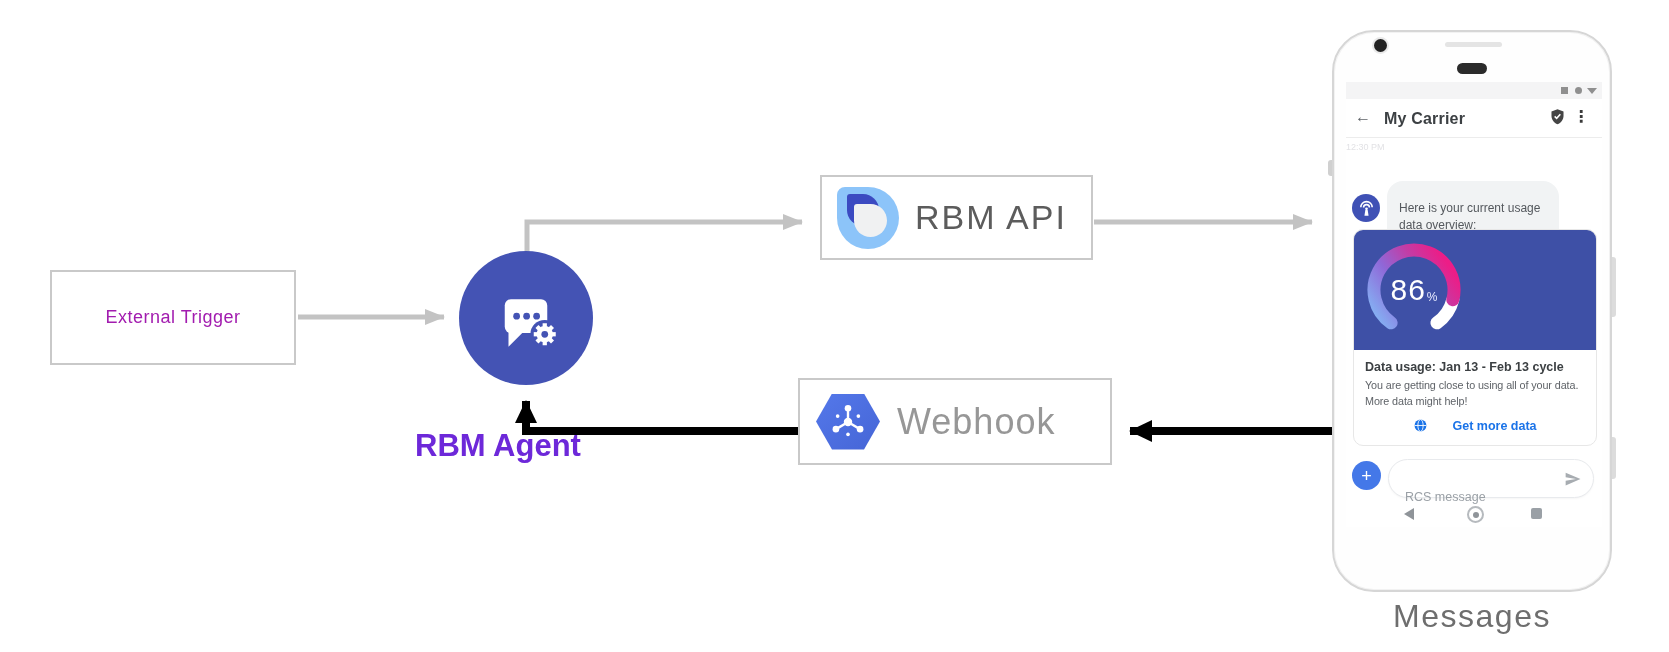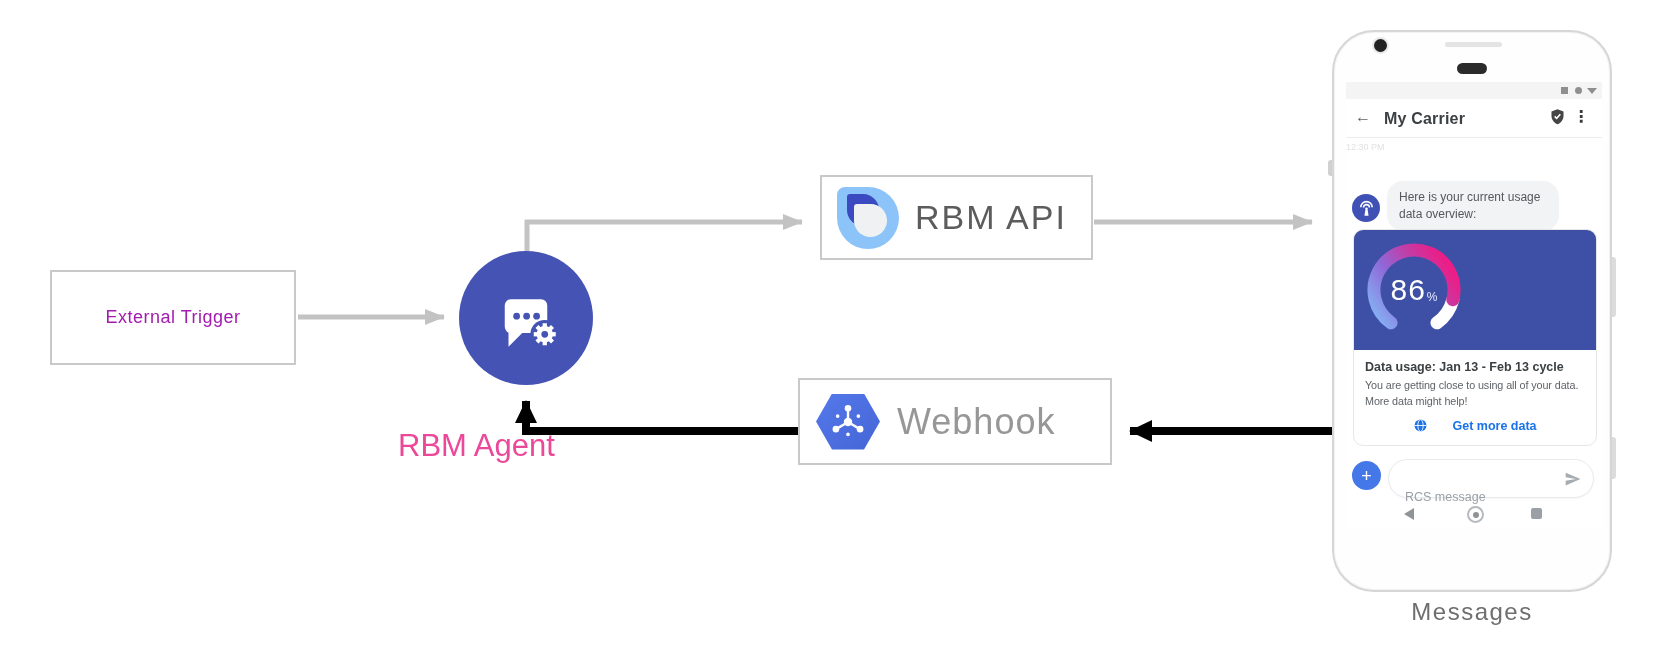--- a/index.html
+++ b/index.html
@@ -13,21 +13,21 @@
   .node{position:absolute;background:#fff;border:2px solid #c9c9c9;box-sizing:border-box;display:flex;align-items:center;}
   .node-ext{left:50px;top:270px;width:246px;height:95px;justify-content:center;}
   .node-ext span{font-size:18px;color:#a21caf;letter-spacing:.5px;}
   .node-api{left:820px;top:175px;width:273px;height:85px;padding-left:15px;gap:16px;}
   .node-api .label{font-size:34px;color:#5c5c5c;letter-spacing:2px;}
   .node-hook{left:798px;top:378px;width:314px;height:87px;padding-left:16px;gap:17px;}
   .node-hook .label{font-size:36px;color:#979797;letter-spacing:1px;}
 
   .agent-circle{position:absolute;left:459px;top:251px;width:134px;height:134px;border-radius:50%;
     background:#4453b4;display:flex;align-items:center;justify-content:center;}
-  .agent-label{position:absolute;left:398px;top:428px;width:200px;text-align:left;font-size:31px;color:#ec4899;}
+  .agent-label{position:absolute;left:398px;top:428px;width:200px;text-align:center;font-size:31px;color:#6d28d9;font-weight:bold;}
 
   
   .logo-rbm{position:relative;width:62px;height:62px;flex:0 0 auto;}
   .logo-rbm .drop{position:absolute;}
   .drop-lb{left:0;top:0;width:62px;height:62px;background:#8cc4f9;border-radius:8px 50% 50% 50%;}
   .drop-dk{left:10px;top:7px;width:32px;height:32px;background:#3b4ac1;border-radius:3px 50% 50% 50%;}
   .drop-wh{left:17px;top:17px;width:33px;height:33px;background:#f0f1f2;border-radius:3px 50% 50% 50%;}
 
   
   .hexagon{width:64px;height:56px;flex:0 0 auto;background:linear-gradient(140deg,#5478ea,#4565d6);
@@ -58,21 +58,21 @@
   .back-arrow{position:absolute;left:9px;top:9px;font-size:16px;color:#5f6368;cursor:default;}
   .chat-title{position:absolute;left:38px;top:11px;font-size:16px;font-weight:bold;color:#3c4043;letter-spacing:.2px;}
   .shield{position:absolute;right:36px;top:8px;}
   .menu-dots{position:absolute;right:13px;top:8px;font-size:16px;font-weight:bold;color:#3a3a3a;}
   .timestamp{position:absolute;left:0;top:44px;width:100%;text-align:left;font-size:9px;color:#e2e2e5;margin-top:16px;}
   .divider{position:absolute;left:0;top:55px;width:100%;height:1px;background:#ececec;}
 
   .avatar{position:absolute;left:6px;top:112px;width:28px;height:28px;border-radius:50%;background:#3f51b5;
     display:flex;align-items:center;justify-content:center;}
   .bubble{position:absolute;left:41px;top:99px;width:172px;box-sizing:border-box;background:#f1f3f4;
-    border-radius:16px;padding:8px 12px;font-size:12px;line-height:1.4;color:#54585d;}
+    border-radius:16px;padding:19px 12px;font-size:12px;line-height:1.4;color:#54585d;}
 
   .usage-card{position:absolute;left:7px;top:147px;width:244px;border:1px solid #e7e7e7;border-radius:10px;
     overflow:hidden;background:#fff;box-sizing:border-box;}
   .card-top{position:relative;height:120px;background:#3e50a6;}
   .gauge-wrap{position:absolute;left:4px;top:4px;width:112px;height:112px;}
   .gauge-text{position:absolute;left:4px;top:4px;width:112px;height:112px;display:flex;align-items:center;justify-content:center;color:#fff;}
   .gauge-text .big{font-size:30px;font-weight:normal;letter-spacing:1px;}
   .gauge-text .pct{font-size:12px;align-self:center;margin-top:14px;margin-left:1px;color:#e8ebff;}
   .card-stats{position:absolute;left:124px;right:4px;top:0;height:100%;display:flex;flex-direction:column;
     justify-content:center;text-align:center;color:#fff;}
@@ -96,21 +96,21 @@
 
   .navbar{position:absolute;left:0;top:424px;width:100%;height:16px;}
   .nav-back{position:absolute;left:58px;top:2px;width:0;height:0;border-top:6px solid transparent;
     border-bottom:6px solid transparent;border-right:10px solid #8f9499;}
   .nav-home{position:absolute;left:121px;top:0;width:13px;height:13px;border:2px solid #b6babe;border-radius:50%;
     display:flex;align-items:center;justify-content:center;}
   .nav-home .dot{width:6px;height:6px;border-radius:50%;background:#8f9499;}
   .nav-square{position:absolute;left:185px;top:2px;width:11px;height:11px;background:#9aa0a6;border-radius:2px;}
 
   .messages-caption{position:absolute;left:1332px;top:598px;width:280px;text-align:center;
-    font-size:24px;color:#6e6e6e;letter-spacing:1.5px;}
+    font-size:32px;color:#6e6e6e;letter-spacing:1.5px;}
 </style>
 </head>
 <body>
 
 <div class="canvas">
 
   <svg class="connectors" width="1669" height="652" viewBox="0 0 1669 652">
     <defs>
       <marker id="mGray" markerUnits="userSpaceOnUse" markerWidth="22" markerHeight="18" refX="19" refY="8" orient="auto">
         <path d="M0,0 L20,8 L0,16 Z" fill="#c3c3c3"></path>

